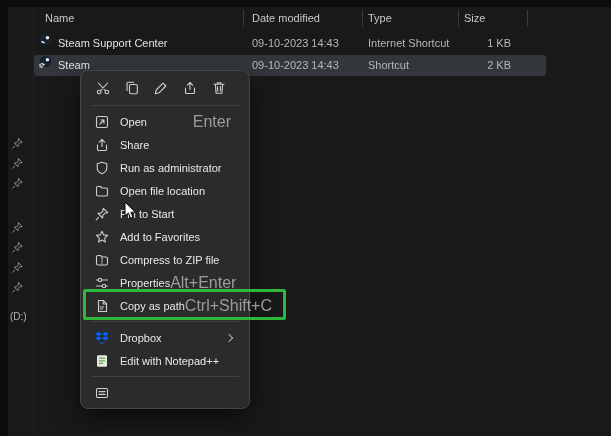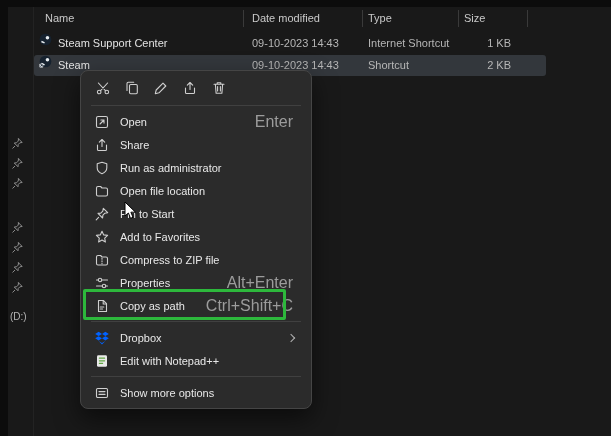--- a/index.html
+++ b/index.html
@@ -31,21 +31,21 @@
   .frow span{position:absolute;top:0;white-space:nowrap}
   .c-icon{left:5px;top:4px;width:13px;height:13px}
   .c-icon svg{width:13px;height:13px;display:block}
   .c-name{left:24px;color:#e2e2e2}
   .c-date{left:218px;color:#b6b6b6}
   .c-type{left:334px;color:#b6b6b6}
   .c-size{left:400px;width:77px;text-align:right;color:#b6b6b6}
 
   
   .cmenu{
-    position:absolute;left:80px;top:70px;width:232px;
+    position:absolute;left:80px;top:70px;width:170px;
     background:#2b2b2b;border:1px solid #454545;border-radius:8px;
     box-shadow:0 10px 24px rgba(0,0,0,.55);
     padding:4px 0;z-index:5;font-size:11px;
   }
   .ctoolbar{display:flex;align-items:center;height:26px;padding-left:14px;gap:13px}
   .tbi{width:16px;height:16px;display:flex}
   .tbi svg,.ic svg{width:100%;height:100%;stroke:#cfcfcf;stroke-width:1.1;fill:none;stroke-linecap:round;stroke-linejoin:round}
   .msep{height:1px;background:#404040;margin:4px 10px}
   .mi{display:flex;align-items:center;height:23px;padding:0 13px;cursor:default}
   .ic{width:16px;height:16px;flex:none;display:flex}
@@ -299,21 +299,20 @@
 
     <div class="msep"></div>
 
     <div class="mi">
       <span class="ic">
           <svg viewBox="0 0 16 16">
             <rect x="2.5" y="3.5" width="11" height="9" rx="1.2"></rect>
             <path d="M5 6.6h6M5 9.4h6"></path>
           </svg>
         </span>
-      <span class="lbl">Show more options</span>
     </div>
   </div>
 
   <div class="green-box"></div>
 
   <svg class="cursor" width="13" height="20" viewBox="0 0 13 20">
     <path d="M1 1v14l3.4-3 2.1 5.3 2.5-1-2.1-5.1H11.5L1 1z" fill="#ffffff" stroke="#000000" stroke-width="1"></path>
   </svg>
 </div>
 

